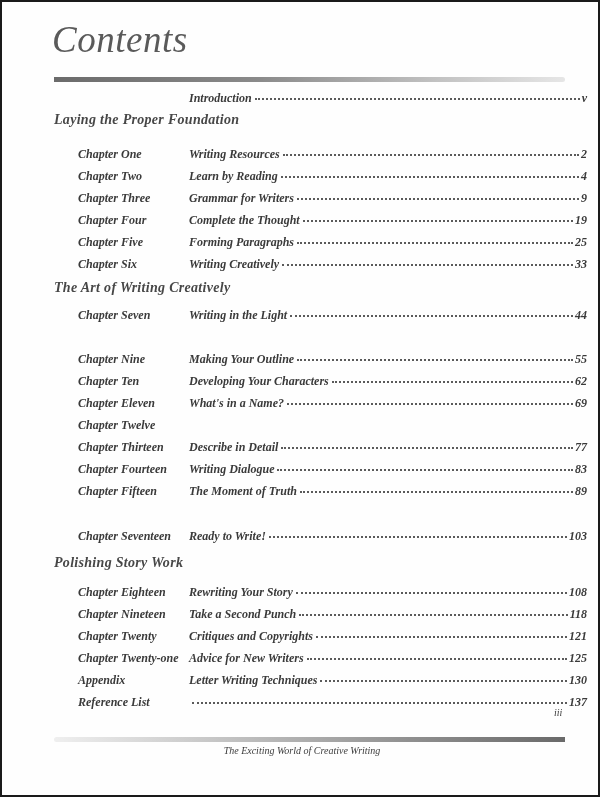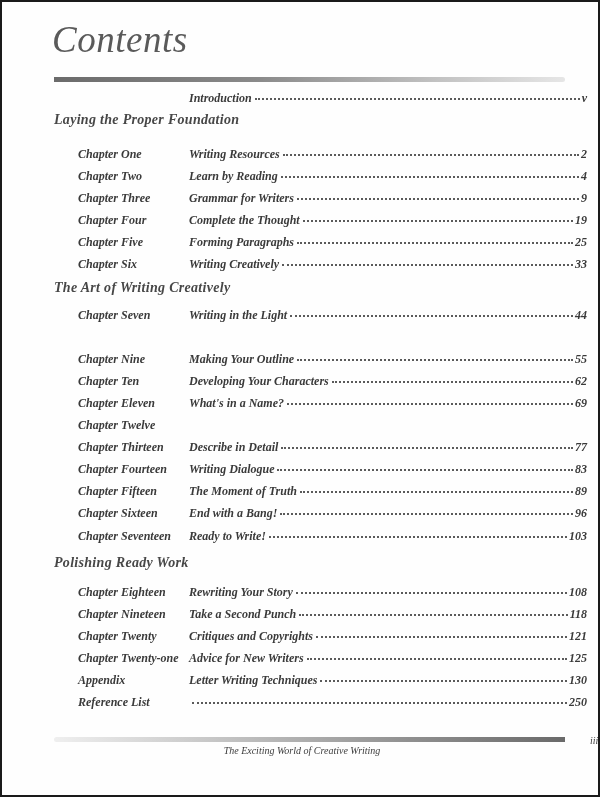--- a/index.html
+++ b/index.html
@@ -44,22 +44,22 @@
   .row .entry .dots {
     flex: 1; height: 10px; margin: 0 1px;
     border-bottom: 2px dotted #5a5a5a; transform: translateY(-2px);
   }
   .row .entry .pg { white-space: nowrap; padding-left: 1px; }
   .footer-text {
     position: absolute; top: 743px; left: 0; width: 600px; text-align: center;
     font-family: "Liberation Serif", serif; font-style: italic; font-size: 10px; color: #3c3c3c;
   }
   .footer-page {
-    position: absolute; top: 733px; left: 552px;
-    font-family: "Liberation Serif", serif; font-style: italic; font-size: 10px; color: #3c3c3c; margin-left: 36px;
+    position: absolute; top: 705px; left: 552px;
+    font-family: "Liberation Serif", serif; font-style: italic; font-size: 10px; color: #3c3c3c;
   }
 </style>
 </head>
 <body>
 
 <div class="page">
 
   <div class="title">Contents</div>
   <div class="top-rule"></div>
 
@@ -176,38 +176,30 @@
       </span>
   </div>
   <div class="row" style="top:481px;">
     <span class="label">Chapter Fifteen</span>
     <span class="entry">
         <span class="ttl">The Moment of Truth</span>
         <span class="dots"></span>
         <span class="pg">89</span>
       </span>
   </div>
-  <div class="row" style="top:503px;">
-    <span class="label">Chapter Sixteen</span>
-    <span class="entry">
-        <span class="ttl">End with a Bang!</span>
-        <span class="dots"></span>
-        <span class="pg">96</span>
-      </span>
-  </div>
   <div class="row" style="top:526px;">
     <span class="label">Chapter Seventeen</span>
     <span class="entry">
         <span class="ttl">Ready to Write!</span>
         <span class="dots"></span>
         <span class="pg">103</span>
       </span>
   </div>
 
-  <div class="section-title" style="top:553px;">Polishing Ready Work</div>
+  <div class="section-title" style="top:553px;">Polishing Story Work</div>
 
   <div class="row" style="top:582px;">
     <span class="label">Chapter Eighteen</span>
     <span class="entry">
         <span class="ttl">Rewriting Your Story</span>
         <span class="dots"></span>
         <span class="pg">108</span>
       </span>
   </div>
   <div class="row" style="top:604px;">
@@ -240,20 +232,20 @@
         <span class="ttl">Letter Writing Techniques</span>
         <span class="dots"></span>
         <span class="pg">130</span>
       </span>
   </div>
   <div class="row" style="top:692px;">
     <span class="label">Reference List</span>
     <span class="entry">
         <span class="ttl"></span>
         <span class="dots"></span>
-        <span class="pg">250</span>
+        <span class="pg">137</span>
       </span>
   </div>
 
   <div class="bottom-rule"></div>
   <div class="footer-text">The Exciting World of Creative Writing</div>
   <div class="footer-page">iii</div>
 </div>
 
 </body></html>

